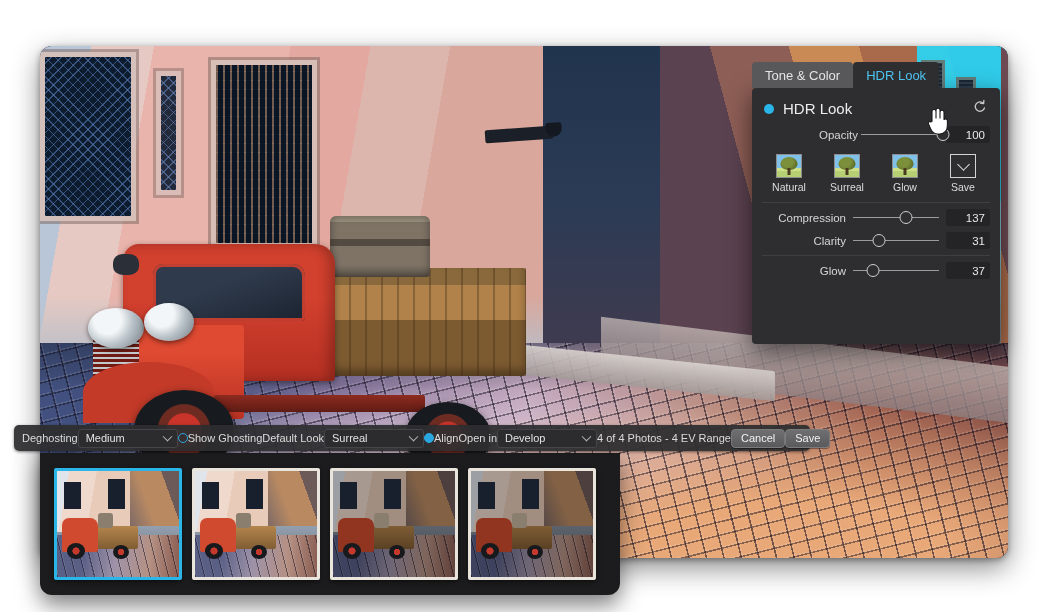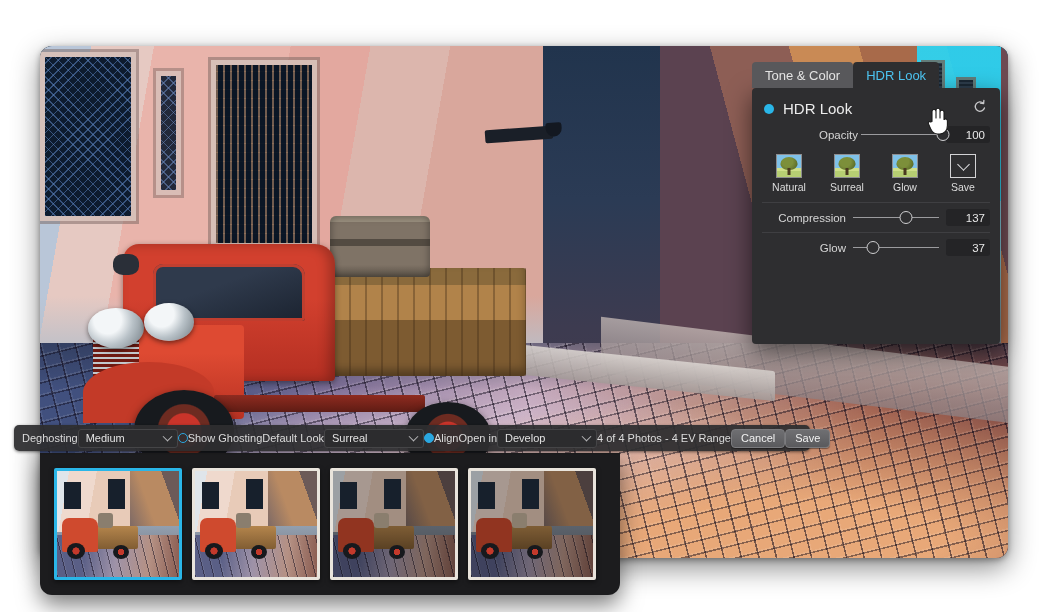--- a/index.html
+++ b/index.html
@@ -529,20 +529,28 @@
     <div class="slider-row">
       <span class="row-label" style="width:84px">Compression</span>
       <span class="track">
         <span class="bar"></span>
         <span class="knob" style="left:62%"></span>
       </span>
       <span class="numbox">137</span>
     </div>
 
 
+    <div class="slider-row">
+      <span class="row-label" style="width:84px">Clarity</span>
+      <span class="track">
+        <span class="bar"></span>
+        <span class="knob" style="left:30%"></span>
+      </span>
+      <span class="numbox">31</span>
+    </div>
 
     <div class="divider"></div>
 
     <div class="slider-row">
       <span class="row-label" style="width:84px">Glow</span>
       <span class="track">
         <span class="bar"></span>
         <span class="knob" style="left:23%"></span>
       </span>
       <span class="numbox">37</span>

